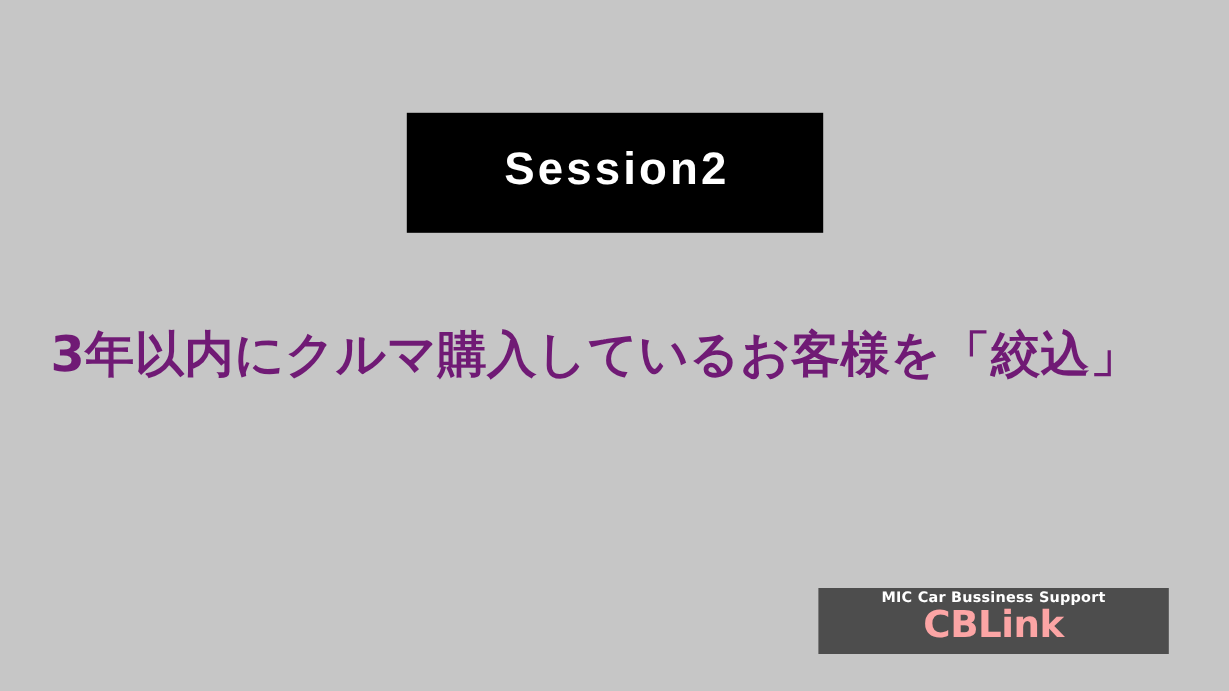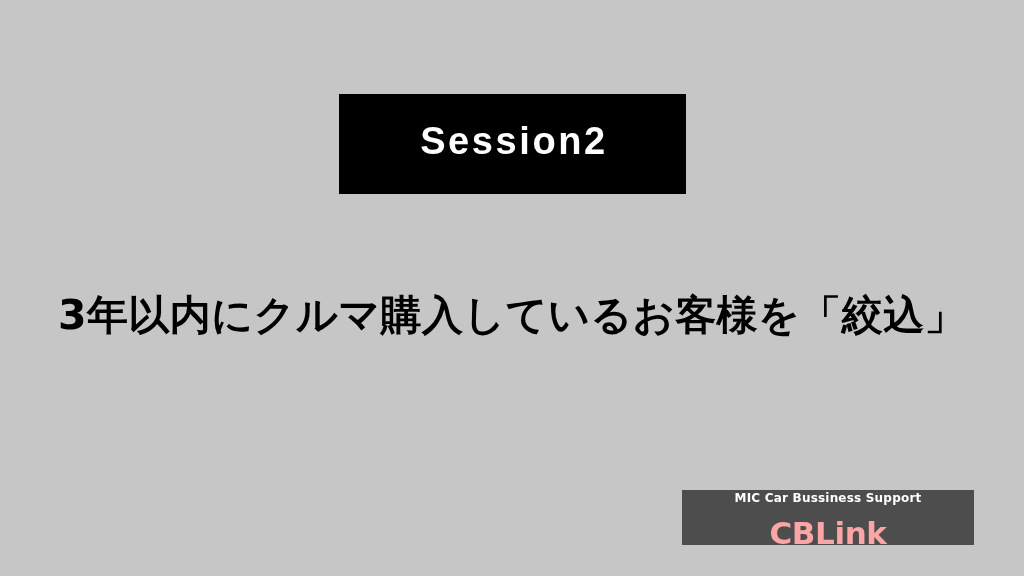--- a/index.html
+++ b/index.html
@@ -13,21 +13,20 @@
     background: #c6c6c6;
     font-family: "Liberation Sans", "DejaVu Sans", sans-serif;
     overflow: hidden;
   }
 
   .slide {
     position: relative;
     width: 1024px;
     height: 416px;
     background: #c6c6c6;
-    text-align: center;
   }
 
   
   .title-box {
     position: absolute;
     left: 339px;
     top: 94px;
     width: 347px;
     height: 100px;
     background: #000000;
@@ -45,23 +44,23 @@
     white-space: nowrap;
     position: relative;
     top: -3px;
     padding-left: 3px;
   }
 
   
   .headline {
     position: absolute;
     left: 42px;
-    top: 292px;
+    top: 272px;
     width: 940px;
-    color: #000000;
+    color: #701a75;
     font-family: "DejaVu Sans", "Liberation Sans", sans-serif;
     font-size: 41px;
     font-weight: bold;
     line-height: 1.15;
     letter-spacing: 0.4px;
     white-space: nowrap;
   }
 
   
   .logo-badge {
@@ -70,21 +69,20 @@
     top: 490px;
     width: 292px;
     height: 55px;
     background: #4d4d4d;
     display: flex;
     flex-direction: column;
     align-items: center;
     justify-content: flex-start;
     padding-top: 2px;
     box-sizing: border-box;
-    gap: 12px;
   }
   .logo-tagline {
     color: #ffffff;
     font-family: "DejaVu Sans", "Liberation Sans", sans-serif;
     font-size: 12px;
     font-weight: bold;
     letter-spacing: 0.2px;
     line-height: 1.15;
     white-space: nowrap;
   }

